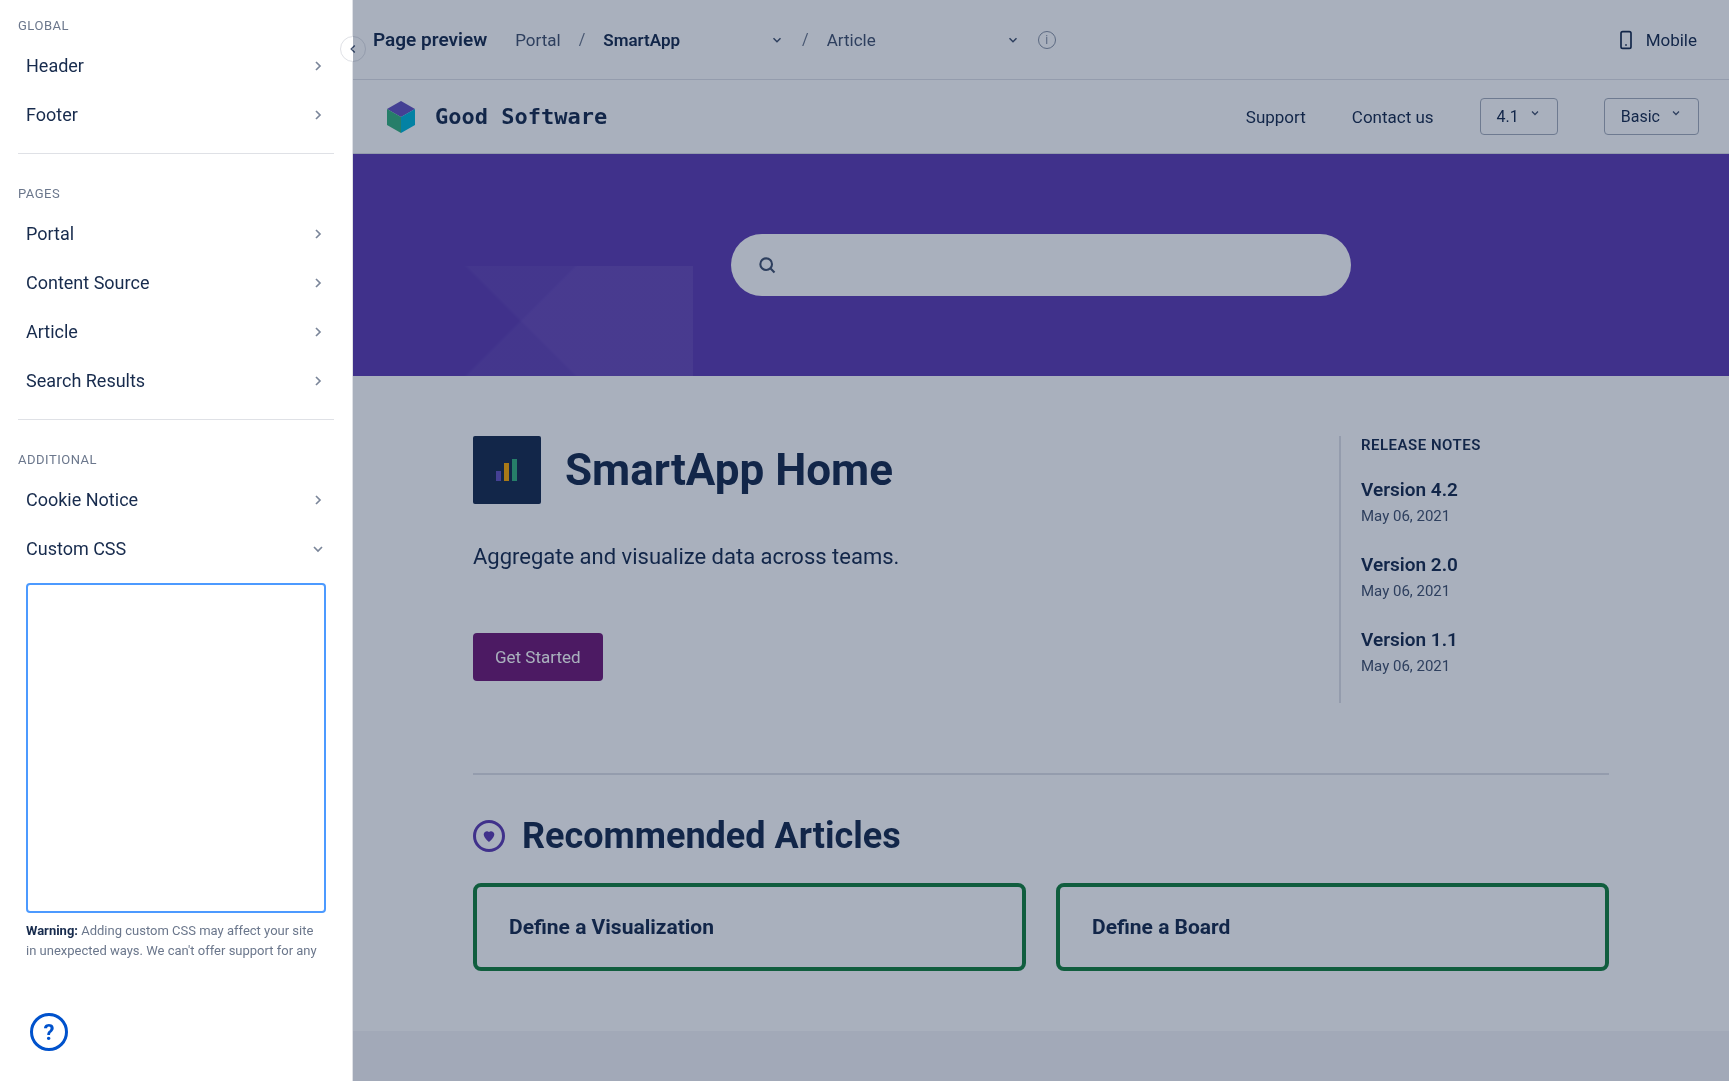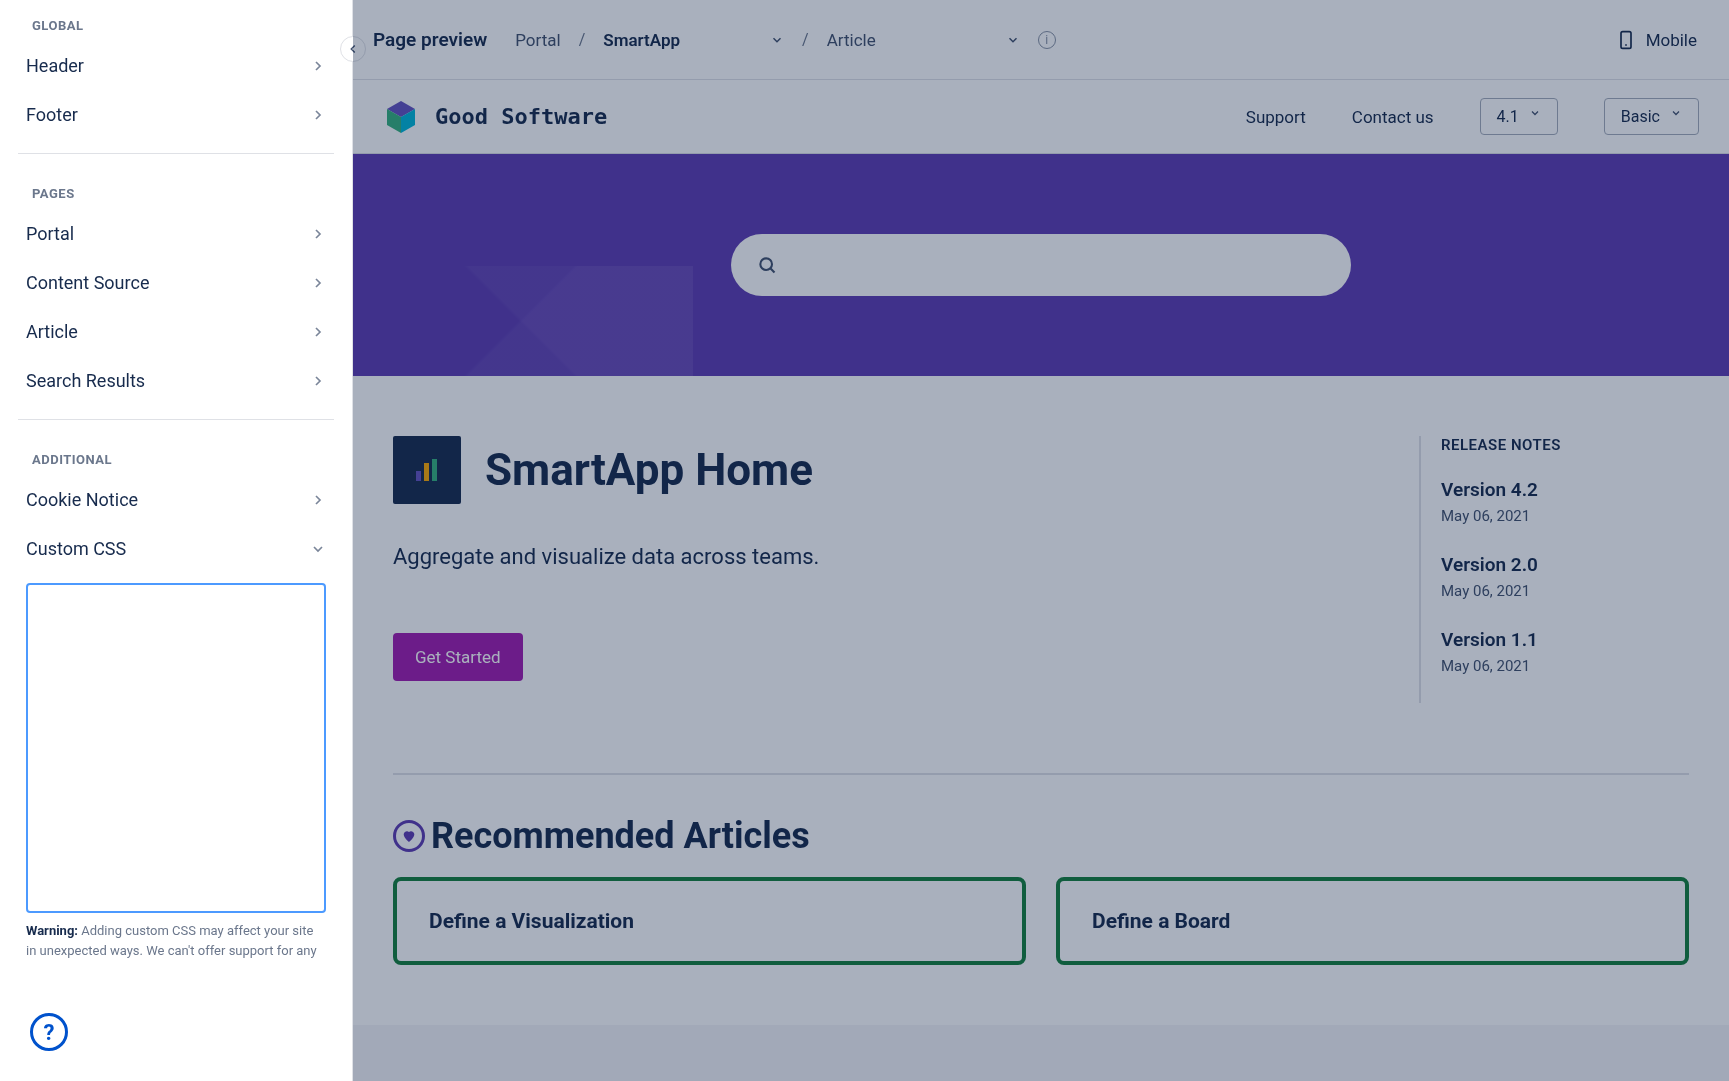--- a/index.html
+++ b/index.html
@@ -1,21 +1,21 @@
 <!DOCTYPE html>
 <html><head>
 <meta charset="utf-8">
 <style>
 *{box-sizing:border-box;margin:0;padding:0;font-family:-apple-system,BlinkMacSystemFont,"Segoe UI",Roboto,sans-serif}
 body{width:1729px;height:1081px;overflow:hidden;position:relative;background:#f4f5f7}
 .sidebar{position:absolute;left:0;top:0;width:353px;height:1081px;background:#fff;border-right:1px solid #dfe1e6;display:flex;flex-direction:column}
 .sidebar-header{display:flex;align-items:center;padding:24px 26px;gap:20px}
 .back-arrow{width:24px;height:24px;display:flex;align-items:center;justify-content:center;cursor:pointer}
 .sidebar-title{font-size:20px;font-weight:600;color:#172b4d}
-.section-label{font-size:13px;font-weight:700;color:#6b778c;letter-spacing:0.5px;padding:18px 32px 8px}
+.section-label{font-size:13px;font-weight:400;color:#6b778c;letter-spacing:0.5px;padding:18px 18px 8px}
 .nav-item{display:flex;align-items:center;justify-content:space-between;padding:14px 26px;cursor:pointer;font-size:18px;color:#172b4d}
 .chevron{display:flex;align-items:center;justify-content:center;opacity:0.7}
 .divider{height:1px;background:#dfe1e6;margin:14px 18px}
 .css-textarea{margin:10px 26px 8px;width:300px;height:330px;border:2px solid #4c9aff;border-radius:4px;padding:8px;font-family:monospace;font-size:14px;resize:none;outline:none}
 .warning-text{font-size:13px;color:#6b778c;padding:0 26px;line-height:1.5}
 .warning-text strong{color:#172b4d}
 .help-circle{position:absolute;left:30px;bottom:30px;width:38px;height:38px;border:3px solid #0052cc;border-radius:50%;display:flex;align-items:center;justify-content:center;color:#0052cc;font-weight:700;font-size:22px;cursor:pointer}
 .collapse-btn{position:absolute;left:340px;top:36px;width:26px;height:26px;background:#fff;border:1px solid #dfe1e6;border-radius:50%;display:flex;align-items:center;justify-content:center;cursor:pointer;z-index:5}
 .main{position:absolute;left:353px;top:0;right:0;height:1081px}
 .overlay{position:absolute;inset:0;background:rgba(9,30,66,0.35);z-index:10;pointer-events:none}
@@ -30,35 +30,35 @@
 .mobile-btn{display:flex;align-items:center;gap:10px;font-size:17px;color:#172b4d;cursor:pointer;padding:6px 12px}
 .site-header{height:74px;background:#fff;border-bottom:1px solid #dfe1e6;display:flex;align-items:center;padding:0 30px;gap:16px}
 .logo-cube{width:36px;height:36px}
 .brand{font-size:22px;font-weight:600;color:#172b4d;font-family:"SF Mono",Monaco,monospace}
 .site-header-spacer{flex:1}
 .site-link{font-size:17px;color:#172b4d;margin-left:30px;cursor:pointer}
 .ver-btn{display:flex;align-items:flex-start;gap:10px;border:1px solid #a5adba;border-radius:4px;padding:8px 16px;font-size:16px;color:#172b4d;margin-left:30px;cursor:pointer}
 .hero{height:222px;background:#5e3db3;position:relative;display:flex;align-items:center;justify-content:center}
 .hero::before{content:"";position:absolute;left:0;bottom:0;width:340px;height:110px;background:linear-gradient(135deg,transparent 49%,rgba(255,255,255,0.04) 50%),linear-gradient(45deg,transparent 49%,rgba(255,255,255,0.04) 50%)}
 .search-pill{width:620px;height:62px;background:#fff;border-radius:40px;display:flex;align-items:center;padding:0 26px;gap:14px}
-.content{padding:60px 40px;background:#fff}
+.content{padding:60px 120px;background:#fff}
 .content-row{display:flex;gap:40px}
 .content-main{flex:1}
 .page-title-row{display:flex;align-items:center;gap:24px;margin-bottom:40px}
 .app-icon{width:68px;height:68px;background:#172b4d;display:flex;align-items:center;justify-content:center;border-radius:2px}
 .page-title{font-size:44px;font-weight:700;color:#172b4d}
 .page-subtitle{font-size:22px;color:#172b4d;margin-bottom:64px}
-.cta-btn{background:#a21caf;color:#fff;font-size:17px;padding:14px 22px;border:none;border-radius:4px;cursor:pointer}
+.cta-btn{background:#701a75;color:#fff;font-size:17px;padding:14px 22px;border:none;border-radius:4px;cursor:pointer}
 .release-col{width:270px;border-left:2px solid #dfe1e6;padding-left:20px}
 .release-head{font-size:15px;font-weight:600;color:#172b4d;letter-spacing:0.5px;margin-bottom:24px}
 .release-item{margin-bottom:28px}
 .release-ver{font-size:19px;font-weight:600;color:#172b4d;margin-bottom:6px}
 .release-date{font-size:15px;color:#42526e}
 .sep-line{height:2px;background:#dfe1e6;margin:70px 0 40px}
-.rec-row{display:flex;align-items:center;gap:6px;margin-bottom:20px}
+.rec-row{display:flex;align-items:center;gap:17px;margin-bottom:26px}
 .heart-circle{width:32px;height:32px;border:3px solid #5e3db3;border-radius:50%;display:flex;align-items:center;justify-content:center}
 .rec-title{font-size:36px;font-weight:700;color:#172b4d}
 .cards{display:flex;gap:30px}
 .card{flex:1;border:4px solid #15803d;border-radius:8px;padding:28px 32px}
 .card-title{font-size:21px;font-weight:700;color:#172b4d}
 </style>
 </head>
 <body>
 
 <div class="sidebar">

